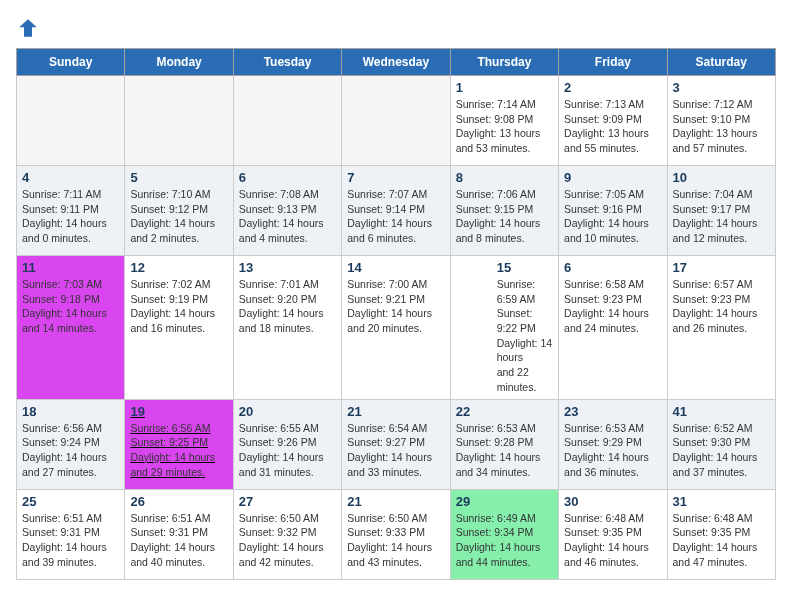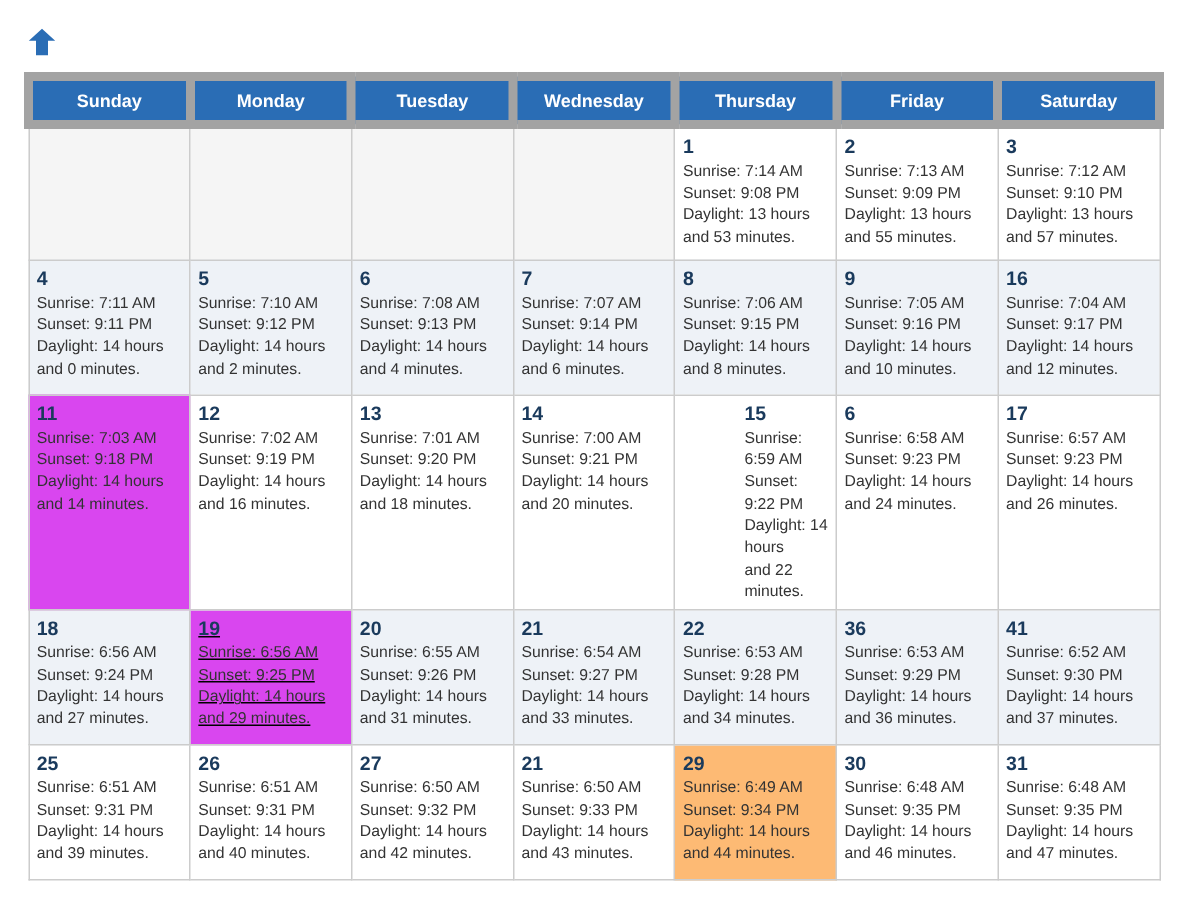--- a/index.html
+++ b/index.html
@@ -40,21 +40,21 @@
       border-collapse: collapse;
       font-size: 11px;
     }
     .day-header {
       background: #2a6db5;
       color: #fff;
       text-align: center;
       padding: 6px 4px;
       font-size: 12px;
       font-weight: bold;
-      border: 6px solid #a3a3a3;
+      border: 1px solid #a3a3a3;
     }
     td {
       border: 1px solid #ccc;
       vertical-align: top;
       padding: 4px 5px;
       width: 107px;
       height: 90px;
       background: #fff;
     }
     td.empty {
@@ -144,21 +144,21 @@
         </td>
         <td style="background: rgb(238, 242, 247);">
           <span class="day-num">8</span>
           <div class="cell-text">Sunrise: 7:06 AM<br>Sunset: 9:15 PM<br>Daylight: 14 hours<br>and 8 minutes.</div>
         </td>
         <td style="background: rgb(238, 242, 247);">
           <span class="day-num">9</span>
           <div class="cell-text">Sunrise: 7:05 AM<br>Sunset: 9:16 PM<br>Daylight: 14 hours<br>and 10 minutes.</div>
         </td>
         <td style="background: rgb(238, 242, 247);">
-          <span class="day-num">16</span>
+          <span class="day-num">10</span>
           <div class="cell-text">Sunrise: 7:04 AM<br>Sunset: 9:17 PM<br>Daylight: 14 hours<br>and 12 minutes.</div>
         </td>
       </tr>
       <tr>
         <td style="background: #d946ef;">
           <span class="day-num">11</span>
           <div class="cell-text">Sunrise: 7:03 AM<br>Sunset: 9:18 PM<br>Daylight: 14 hours<br>and 14 minutes.</div>
         </td>
         <td style="background: rgb(255, 255, 255);">
           <span class="day-num">12</span>
@@ -200,21 +200,21 @@
         </td>
         <td style="background: rgb(238, 242, 247);">
           <span class="day-num">21</span>
           <div class="cell-text">Sunrise: 6:54 AM<br>Sunset: 9:27 PM<br>Daylight: 14 hours<br>and 33 minutes.</div>
         </td>
         <td style="background: rgb(238, 242, 247);">
           <span class="day-num">22</span>
           <div class="cell-text">Sunrise: 6:53 AM<br>Sunset: 9:28 PM<br>Daylight: 14 hours<br>and 34 minutes.</div>
         </td>
         <td style="background: rgb(238, 242, 247);">
-          <span class="day-num">36</span>
+          <span class="day-num">23</span>
           <div class="cell-text">Sunrise: 6:53 AM<br>Sunset: 9:29 PM<br>Daylight: 14 hours<br>and 36 minutes.</div>
         </td>
         <td style="background: rgb(238, 242, 247);">
           <span class="day-num">41</span>
           <div class="cell-text">Sunrise: 6:52 AM<br>Sunset: 9:30 PM<br>Daylight: 14 hours<br>and 37 minutes.</div>
         </td>
       </tr>
       <tr>
         <td style="background: rgb(255, 255, 255);">
           <span class="day-num">25</span>
@@ -225,21 +225,21 @@
           <div class="cell-text">Sunrise: 6:51 AM<br>Sunset: 9:31 PM<br>Daylight: 14 hours<br>and 40 minutes.</div>
         </td>
         <td style="background: rgb(255, 255, 255);">
           <span class="day-num">27</span>
           <div class="cell-text">Sunrise: 6:50 AM<br>Sunset: 9:32 PM<br>Daylight: 14 hours<br>and 42 minutes.</div>
         </td>
         <td style="background: rgb(255, 255, 255);">
           <span class="day-num">21</span>
           <div class="cell-text">Sunrise: 6:50 AM<br>Sunset: 9:33 PM<br>Daylight: 14 hours<br>and 43 minutes.</div>
         </td>
-        <td style="background: #fdba74;">
+        <td style="background: #86efac;">
           <span class="day-num">29</span>
           <div class="cell-text">Sunrise: 6:49 AM<br>Sunset: 9:34 PM<br>Daylight: 14 hours<br>and 44 minutes.</div>
         </td>
         <td style="background: rgb(255, 255, 255);">
           <span class="day-num">30</span>
           <div class="cell-text">Sunrise: 6:48 AM<br>Sunset: 9:35 PM<br>Daylight: 14 hours<br>and 46 minutes.</div>
         </td>
         <td style="background: rgb(255, 255, 255);">
           <span class="day-num">31</span>
           <div class="cell-text">Sunrise: 6:48 AM<br>Sunset: 9:35 PM<br>Daylight: 14 hours<br>and 47 minutes.</div>

